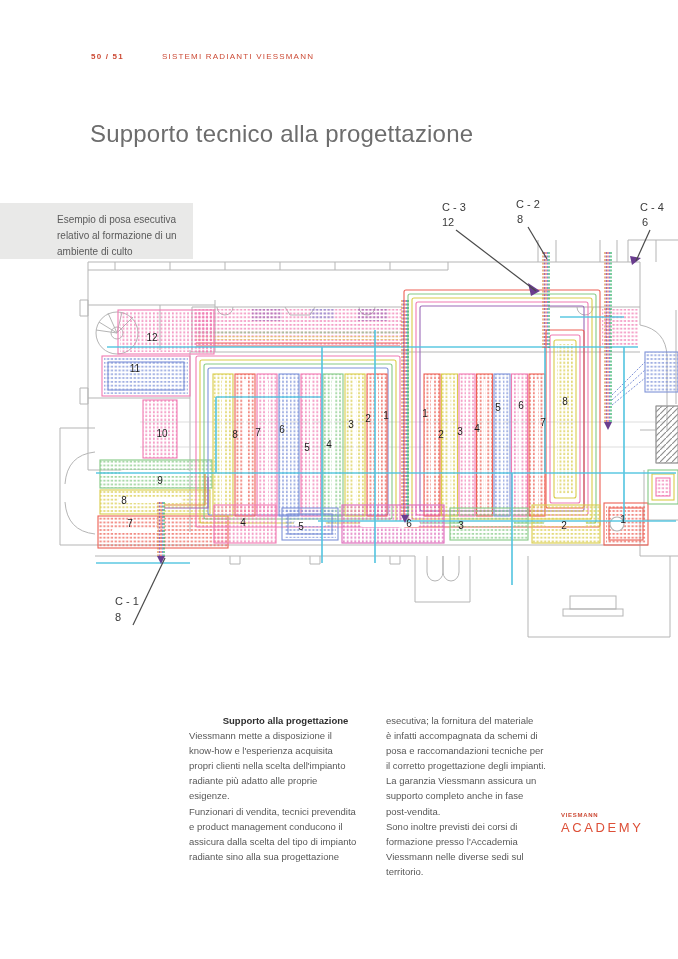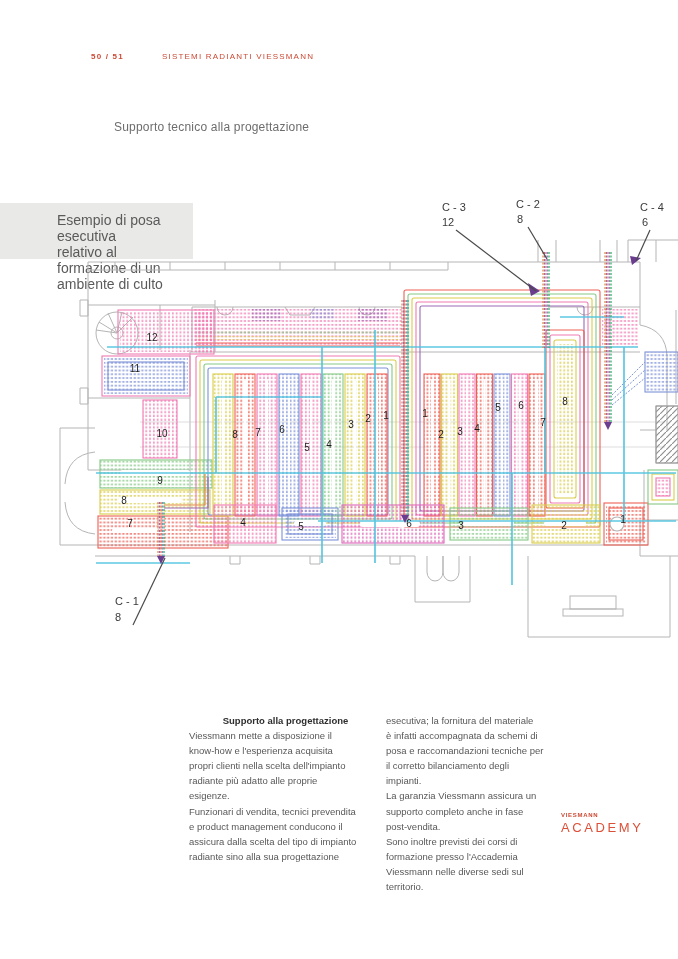--- a/index.html
+++ b/index.html
@@ -1,23 +1,23 @@
 <!DOCTYPE html>
 <html><head>
 <meta charset="utf-8">
 <style>
   html,body{margin:0;padding:0;background:#fff;}
   .page{position:relative;width:678px;height:959px;background:#ffffff;overflow:hidden;
         font-family:"Liberation Sans",sans-serif;}
   .abs{position:absolute;padding-left:34px;}
   .pagenum{left:57px;top:52px;font-size:8px;font-weight:700;letter-spacing:1.2px;color:#cc4a35;}
   .section{left:128px;top:52px;font-size:8px;font-weight:400;letter-spacing:1.2px;color:#cc4a35;}
-  .title{left:56px;top:120px;font-size:12px;font-weight:400;color:#6d6d6d;letter-spacing:.2px;margin-left:24px;}
+  .title{left:56px;top:120px;font-size:24px;font-weight:400;color:#6d6d6d;letter-spacing:.2px;}
   .caption{left:0;top:203px;width:193px;height:56px;background:#e9e9e8;box-sizing:border-box;
-           padding:9px 6px 0 57px;font-size:14px;line-height:16px;color:#5a5a5a;}
+           padding:9px 6px 0 57px;font-size:10px;line-height:16px;color:#5a5a5a;}
   .col{top:713px;font-size:9.5px;line-height:15.1px;color:#585858;}
   .col1{left:155px;width:193px;}
   .col2{left:352px;width:160px;}
   .col-heading{font-weight:700;color:#2e2e2e;text-align:center;}
   .academy{left:527px;top:812px;}
   .brand{font-size:6px;font-weight:700;color:#cc4a35;letter-spacing:.7px;}
   .acad{font-size:13px;font-weight:400;color:#dd5038;letter-spacing:2.6px;margin-top:2px;}
   svg.plan{position:absolute;left:0;top:0;}
   svg text{font-family:"Liberation Sans",sans-serif;}
   .zlabel{font-size:10px;fill:#1d1d1d;text-anchor:middle;font-weight:400;}
@@ -347,21 +347,21 @@
     <div>esigenze.</div>
     <div>Funzionari di vendita, tecnici prevendita</div>
     <div>e product management conducono il</div>
     <div>assicura dalla scelta del tipo di impianto</div>
     <div>radiante sino alla sua progettazione</div>
   </div>
   <div class="abs col col2">
     <div>esecutiva; la fornitura del materiale</div>
     <div>è infatti accompagnata da schemi di</div>
     <div>posa e raccomandazioni tecniche per</div>
-    <div>il corretto bilanciamento degli impianti.</div>
+    <div>il corretto progettazione degli impianti.</div>
     <div>La garanzia Viessmann assicura un</div>
     <div>supporto completo anche in fase</div>
     <div>post-vendita.</div>
     <div>Sono inoltre previsti dei corsi di</div>
     <div>formazione presso l'Accademia</div>
     <div>Viessmann nelle diverse sedi sul</div>
     <div>territorio.</div>
   </div>
 
   <div class="abs academy">

